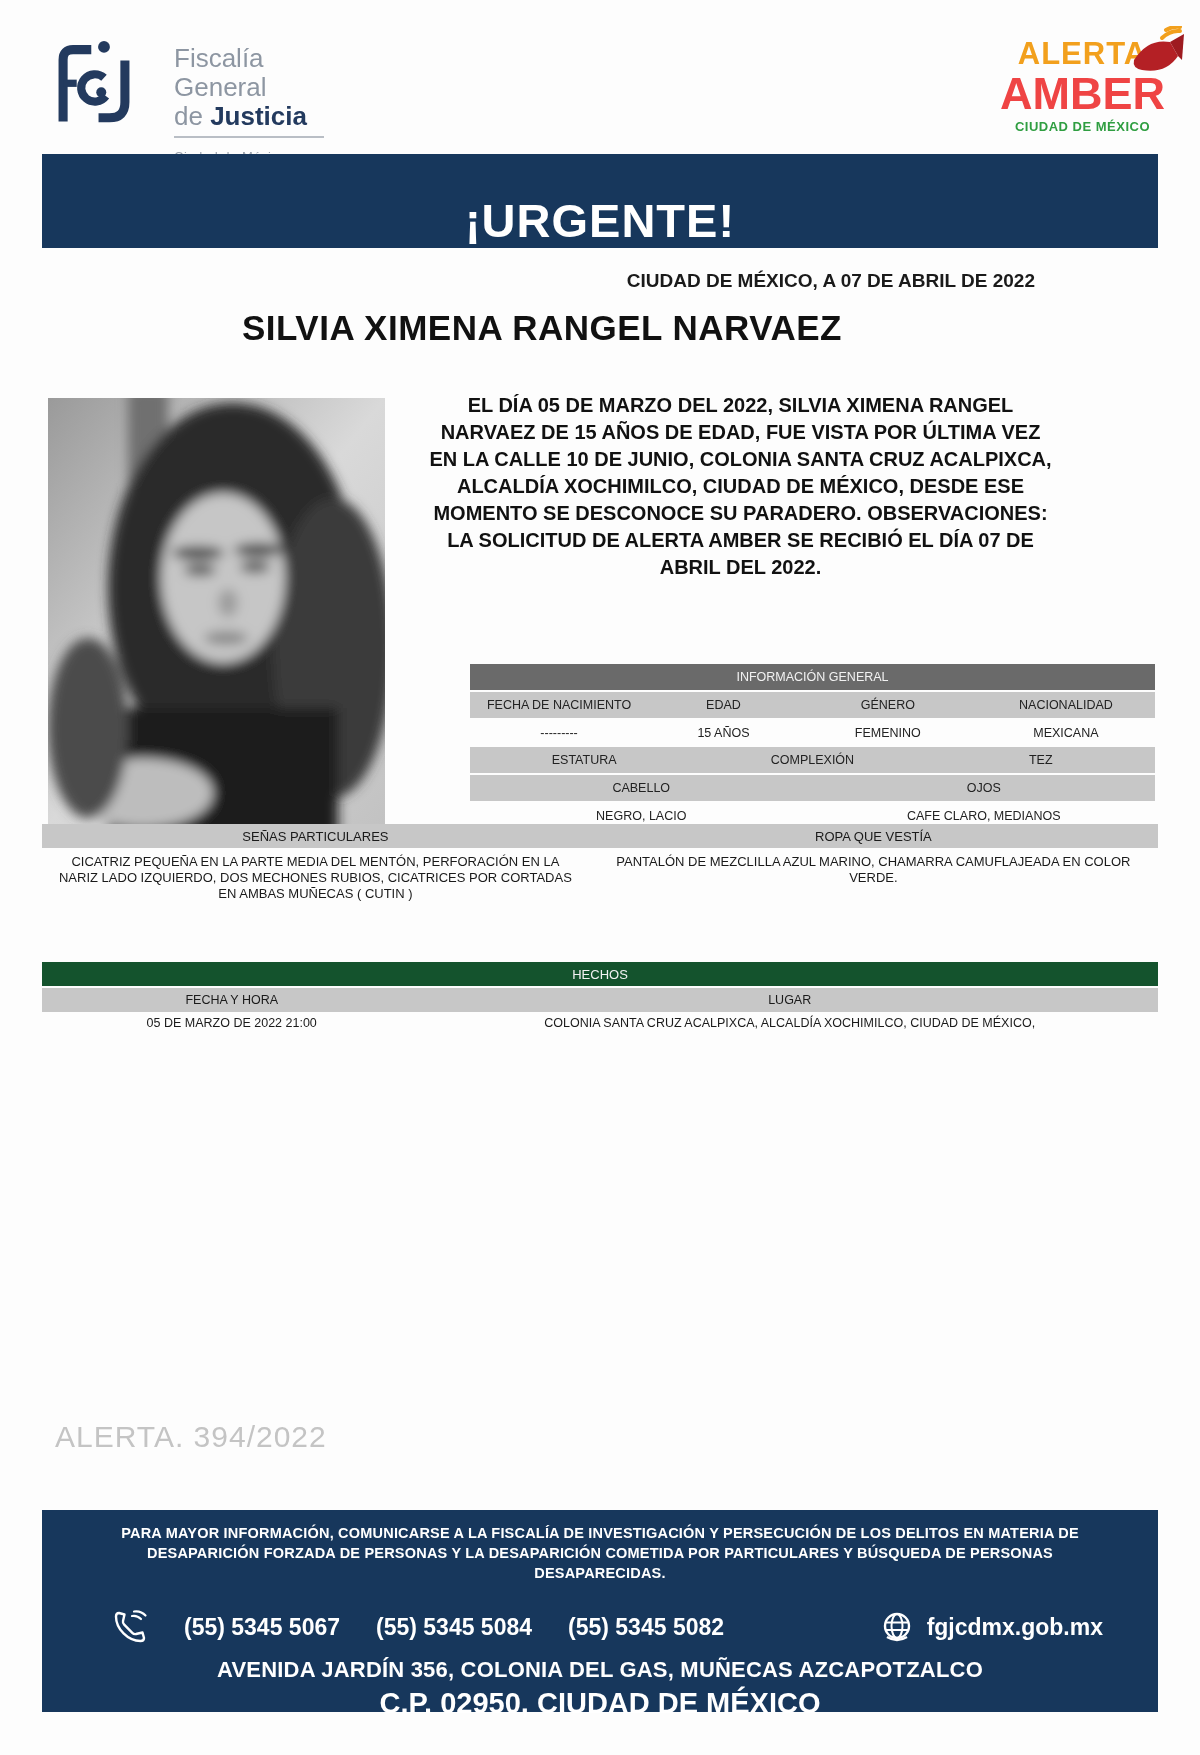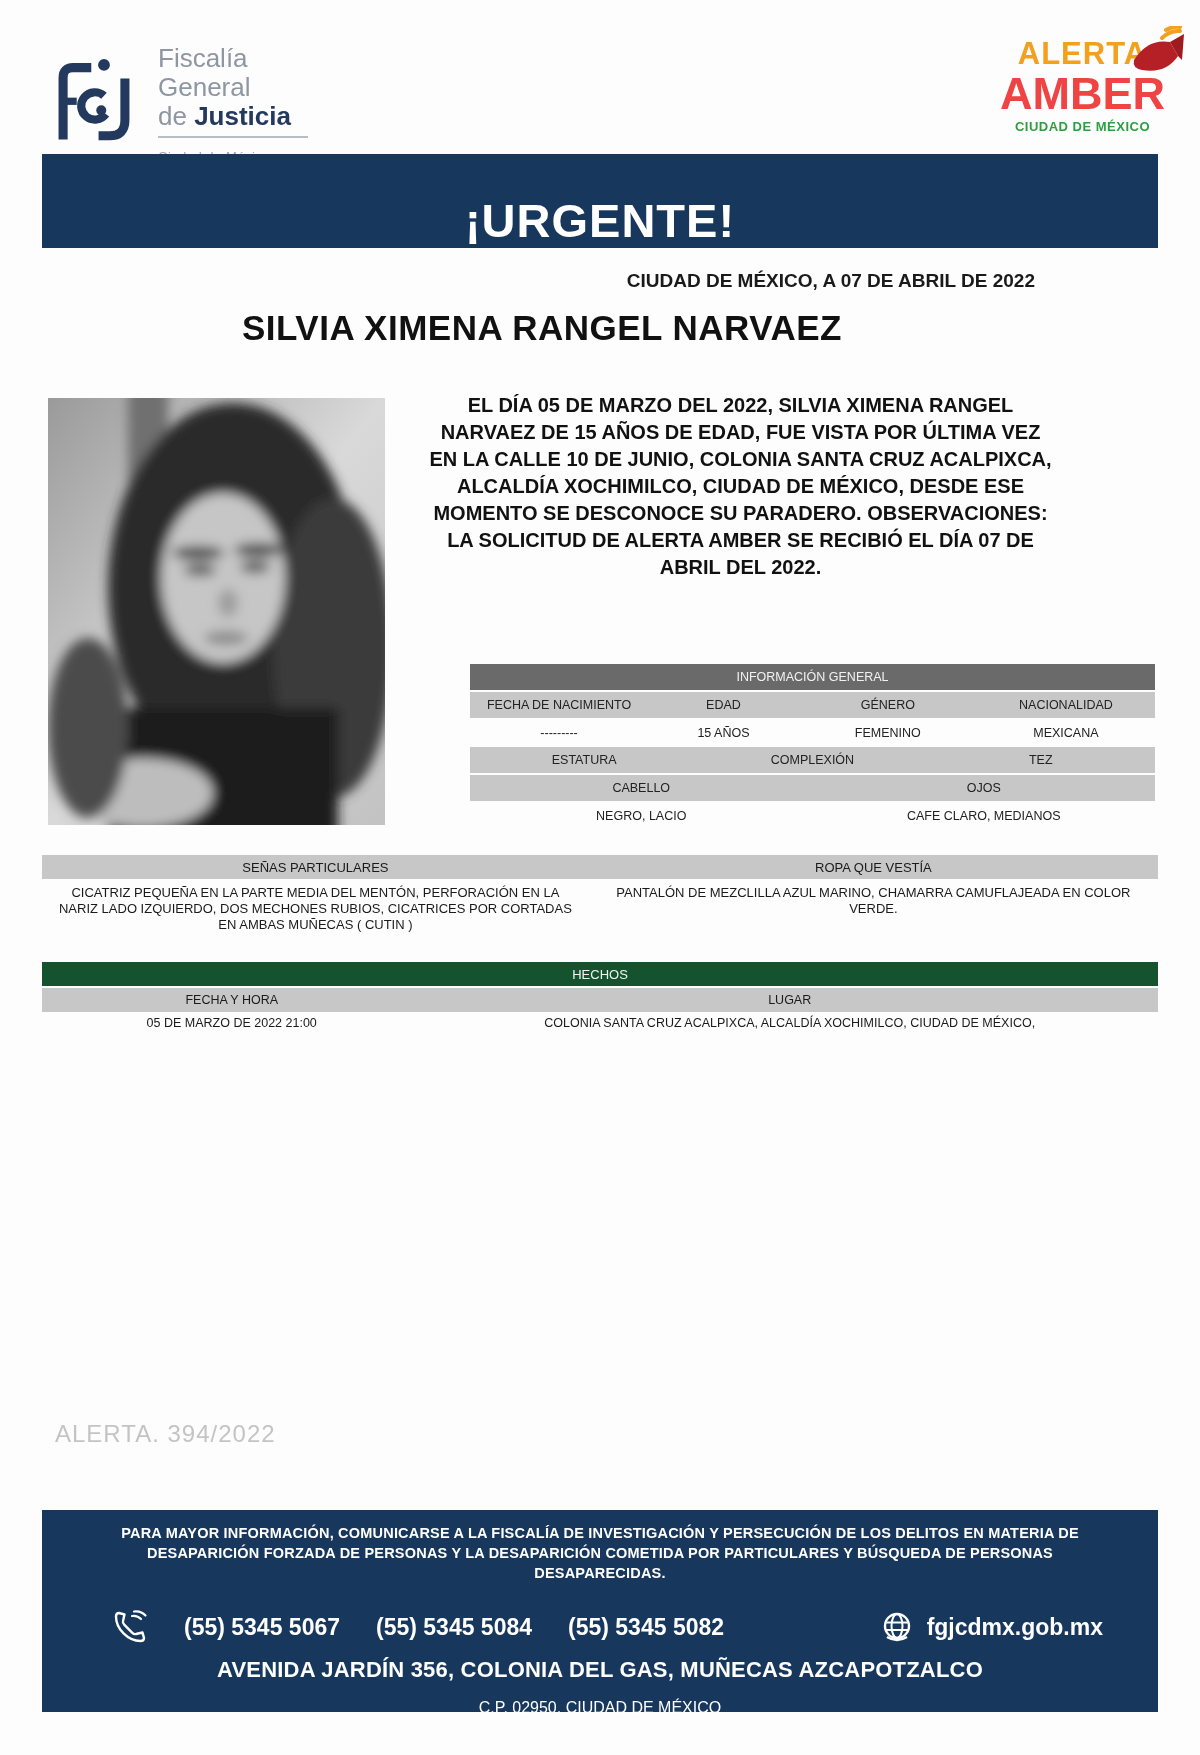--- a/index.html
+++ b/index.html
@@ -2,21 +2,21 @@
 <html><head>
 <meta charset="utf-8">
 <style>
   html,body{margin:0;padding:0;background:#e9e9e9;}
   #page{
     position:relative;width:1200px;height:1755px;margin:0 auto;
     background:#fdfdfd;overflow:hidden;
     font-family:"Liberation Sans", sans-serif;color:#1a1a1a;
   }
   
-  .fgj-logo{position:absolute;left:44px;top:36px;display:flex;align-items:center;}
+  .fgj-logo{position:absolute;left:44px;top:36px;display:flex;align-items:flex-start;gap:16px;}
   .fgj-mark{width:100px;height:100px;}
   .fgj-text{margin-left:14px;margin-top:8px;line-height:29px;font-size:26px;color:#8d96a2;}
   .fgj-text .bold{color:#233a5e;font-weight:bold;}
   .fgj-rule{border:none;border-top:2px solid #b9bec5;margin:5px 0 4px 0;width:150px;}
   .fgj-sub{font-size:13px;color:#9aa1ab;letter-spacing:.5px;}
   .amber-logo{position:absolute;left:995px;top:38px;width:175px;text-align:center;line-height:1;}
   .amber-l1{font-size:31px;font-weight:bold;color:#f2a01d;letter-spacing:1px;}
   .amber-l2{font-size:45px;font-weight:bold;color:#ef4444;letter-spacing:0;margin-top:2px;}
   .amber-l3{font-size:13px;font-weight:bold;color:#2f9e41;margin-top:4px;letter-spacing:.5px;}
   .horn-icon{position:absolute;right:-18px;top:-12px;width:62px;height:58px;}
@@ -40,49 +40,49 @@
   
   .info-table{position:absolute;left:470px;top:664px;width:685px;font-size:12.5px;}
   .band{display:flex;margin-bottom:2px;}
   .band.dark{background:#6a6a6a;color:#f2f2f2;height:26px;}
   .band.gray{background:#c7c7c7;color:#222;height:26px;}
   .band.white{background:transparent;color:#222;height:25px;}
   .band .cell{display:flex;align-items:center;justify-content:center;text-align:center;}
   .w25{width:26%;} .w22{width:22%;} .w26b{width:26%;} .w26c{width:26%;}
   .w33{width:33.33%;} .w50{width:50%;} .w100{width:100%;}
   
-  .senas{position:absolute;left:42px;top:855px;width:1116px;font-size:13px;}
+  .senas{position:absolute;left:42px;top:824px;width:1116px;font-size:13px;}
   .senas .hdr{display:flex;background:#c7c7c7;height:24px;margin-bottom:4px;}
   .senas .hdr div{display:flex;align-items:center;justify-content:center;}
   .col-left{width:49%;} .col-right{width:51%;}
   .senas .body{display:flex;}
   .senas .body div{text-align:center;line-height:16px;padding:2px 14px 0 14px;box-sizing:border-box;}
   .hechos{position:absolute;left:42px;top:962px;width:1116px;font-size:12.5px;}
   .hechos .title{background:#14532d;color:#f2f2f2;height:24px;display:flex;
     align-items:center;justify-content:center;font-size:13px;margin-bottom:2px;}
   .hechos .labels{display:flex;background:#c7c7c7;height:24px;margin-bottom:4px;}
   .hechos .labels div, .hechos .values div{display:flex;align-items:flex-start;
     justify-content:center;text-align:center;}
   .hechos .labels div{align-items:center;}
   .hcol1{width:34%;} .hcol2{width:66%;}
   .hechos .values{display:flex;}
   
-  .alert-number{position:absolute;left:55px;top:1420px;font-size:24px;color:#c4c4c4;letter-spacing:1px;}
+  .alert-number{position:absolute;left:55px;top:1420px;font-size:30px;color:#c4c4c4;letter-spacing:1px;}
   
   .footer{position:absolute;left:42px;top:1510px;width:1116px;height:202px;
     background:#17375c;color:#ffffff;}
   .footer .info{margin:13px 40px 0 40px;text-align:center;font-size:14.5px;
     line-height:20px;font-weight:bold;letter-spacing:.2px;}
   .contact-row{display:flex;align-items:center;justify-content:space-between;
     margin:26px 55px 0 70px;}
   .contact-left{display:flex;align-items:center;gap:36px;font-size:23px;font-weight:bold;}
   .contact-right{display:flex;align-items:center;gap:12px;font-size:23px;font-weight:bold;}
   .c-icon{width:36px;height:36px;flex:0 0 auto;}
   .addr{margin-top:12px;text-align:center;font-size:22px;font-weight:bold;letter-spacing:.2px;}
-  .addr2{margin-top:16px;text-align:center;font-size:16px;font-weight:normal;}
+  .addr2{margin-top:4px;text-align:center;font-size:29px;font-weight:bold;}
 </style>
 </head>
 <body>
 
 <div id="page">
 
   <div class="fgj-logo">
     <svg class="fgj-mark" viewBox="0 0 110 110">
       <g fill="none" stroke="#233a5e" stroke-width="10">
         <path d="M52 15 H32 q-11 0 -11 11 V94"></path>

